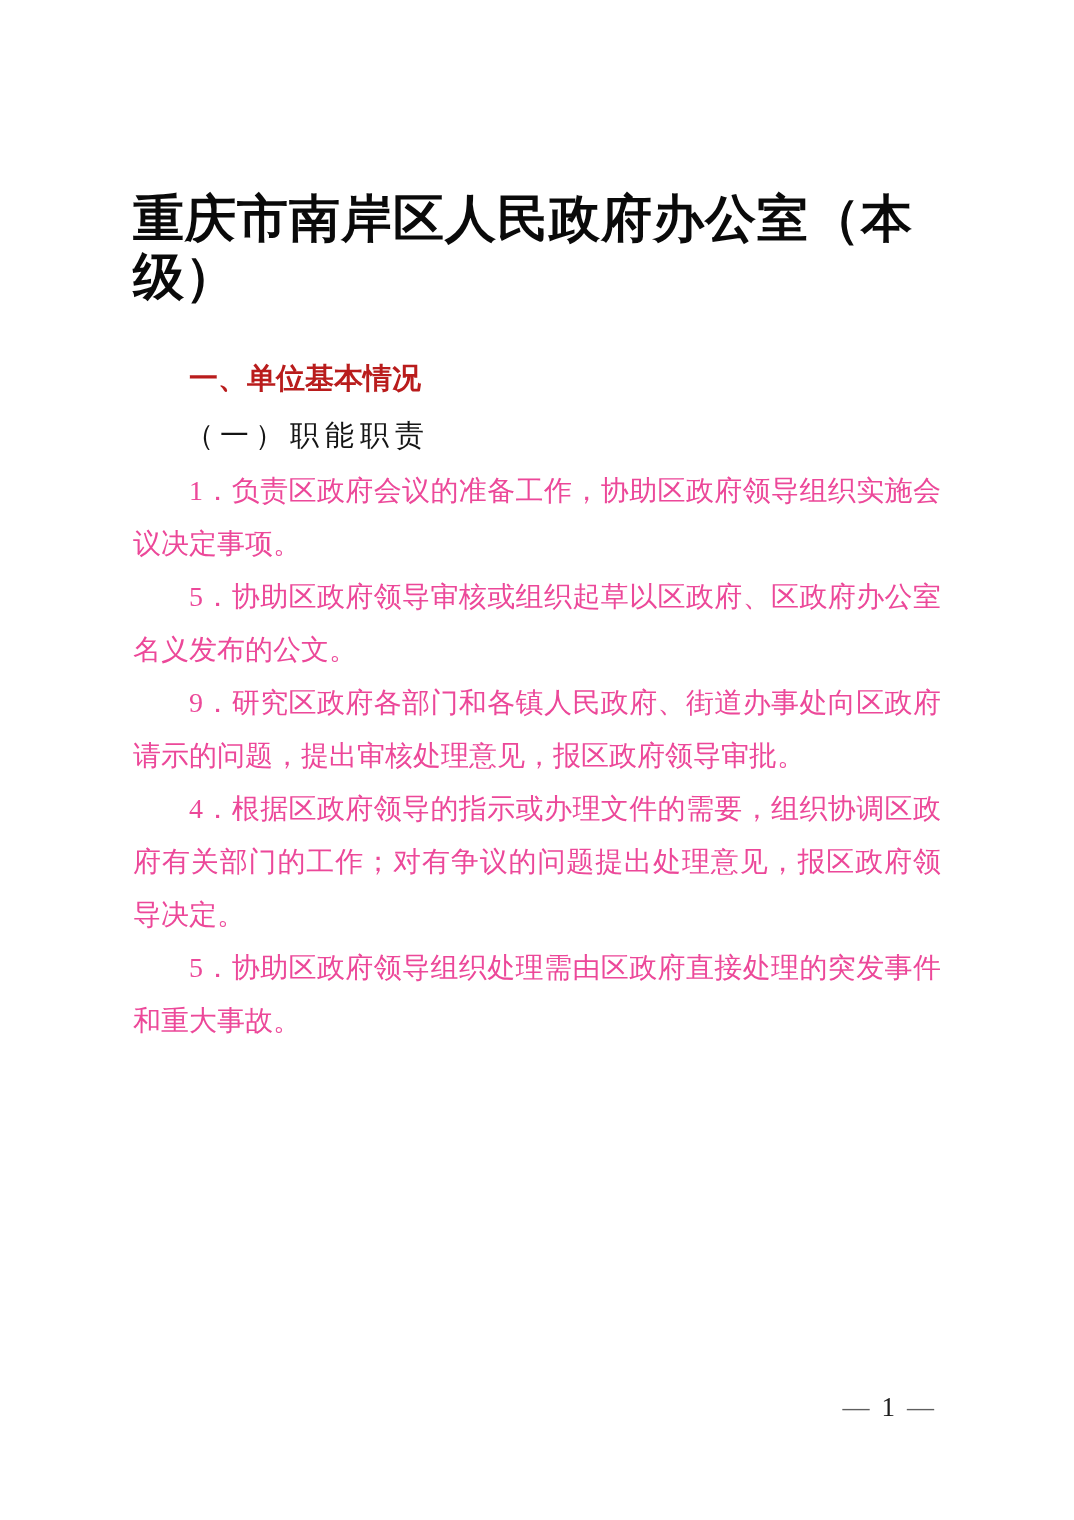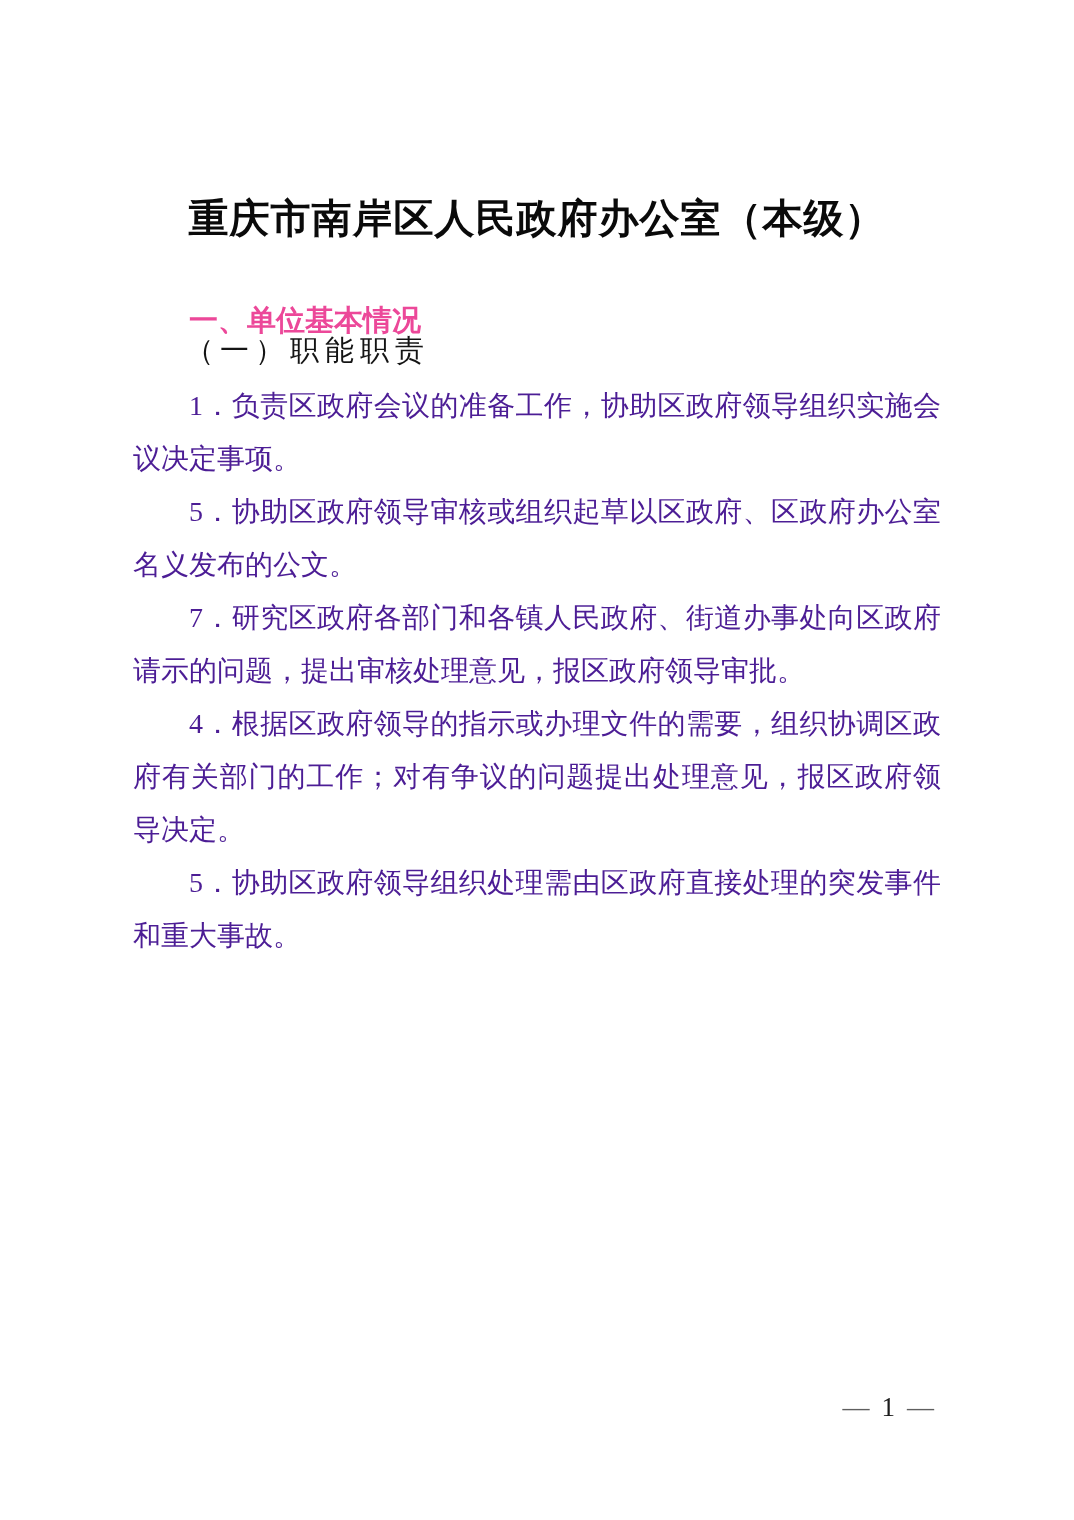--- a/index.html
+++ b/index.html
@@ -16,56 +16,57 @@
     font-family: "Liberation Serif", "DejaVu Serif", serif;
     overflow: hidden;
   }
   .content {
     position: absolute;
     left: 133px;
     top: 190px;
     width: 808px;
   }
   .doc-title {
-    text-align: center;
+    text-align: left;
     font-weight: 700;
-    font-size: 40px;
+    font-size: 51px;
     line-height: 58px;
     letter-spacing: 1px;
     color: #0a0a0a;
     font-family: "Liberation Serif", "DejaVu Serif", serif;
   }
   .section-heading {
     margin-top: 57px;
     padding-left: 56px;
     font-family: "Liberation Sans", "DejaVu Sans", sans-serif;
     font-weight: 700;
     font-size: 29px;
     line-height: 30px;
-    color: #ec4899;
+    color: #b91c1c;
   }
   .subsection-heading {
+    margin-top: 27px;
     padding-left: 52px;
     font-size: 29px;
     line-height: 30px;
     font-weight: 400;
     letter-spacing: 6px;
     color: #141414;
     font-family: Liberation Sans, sans-serif;
   }
   .paragraphs {
     margin-top: 14px;
   }
   .para {
     margin: 0;
     font-size: 28px;
     line-height: 53px;
     text-indent: 2em;
     text-align: justify;
-    color: #4c1d95;
+    color: #ec4899;
     font-family: "Liberation Serif", "DejaVu Serif", serif;
   }
   .page-number {
     position: absolute;
     top: 1392px;
     right: 140px;
     font-size: 27px;
     line-height: 30px;
     white-space: nowrap;
     font-family: "Liberation Serif", "DejaVu Serif", serif;
@@ -88,21 +89,21 @@
       <div>重庆市南岸区人民政府办公室（本级）</div>
     </div>
 
     <div class="section-heading">一、单位基本情况</div>
 
     <div class="subsection-heading">（一）职能职责</div>
 
     <div class="paragraphs">
       <p class="para">1．负责区政府会议的准备工作，协助区政府领导组织实施会议决定事项。</p>
       <p class="para">5．协助区政府领导审核或组织起草以区政府、区政府办公室名义发布的公文。</p>
-      <p class="para">7．研究区政府各部门和各镇人民政府、街道办事处向区政府请示的问题，提出审核处理意见，报区政府领导审批。</p>
+      <p class="para">9．研究区政府各部门和各镇人民政府、街道办事处向区政府请示的问题，提出审核处理意见，报区政府领导审批。</p>
       <p class="para">4．根据区政府领导的指示或办理文件的需要，组织协调区政府有关部门的工作；对有争议的问题提出处理意见，报区政府领导决定。</p>
       <p class="para">5．协助区政府领导组织处理需由区政府直接处理的突发事件和重大事故。</p>
     </div>
 
   </div>
 
   <div class="page-number">
     <span class="dash">—</span><span class="num">1</span><span class="dash">—</span>
   </div>
 </div>

